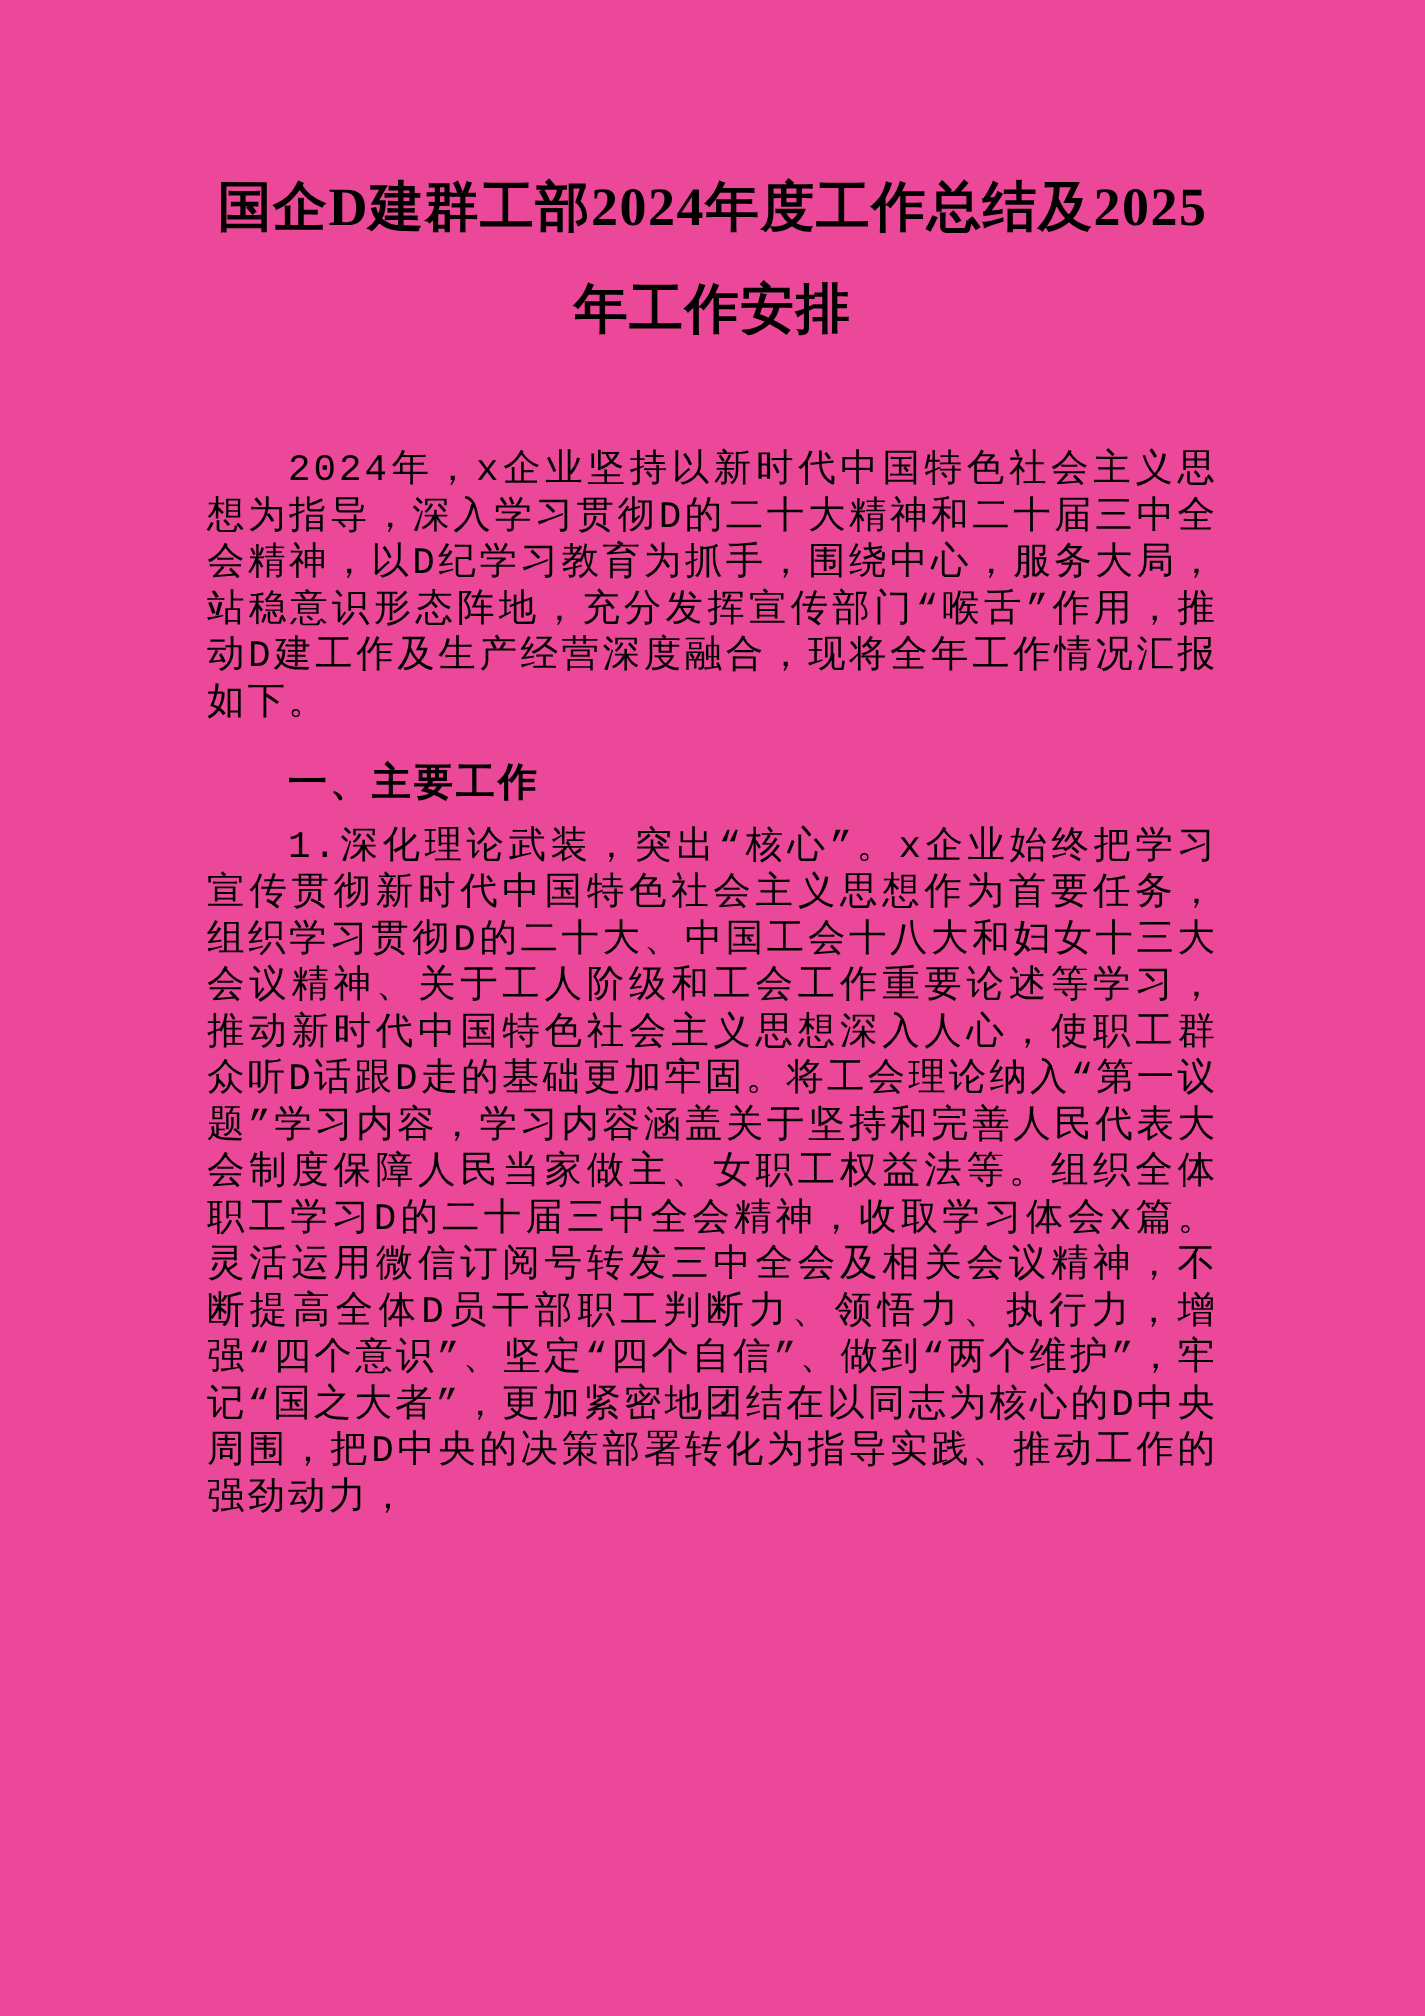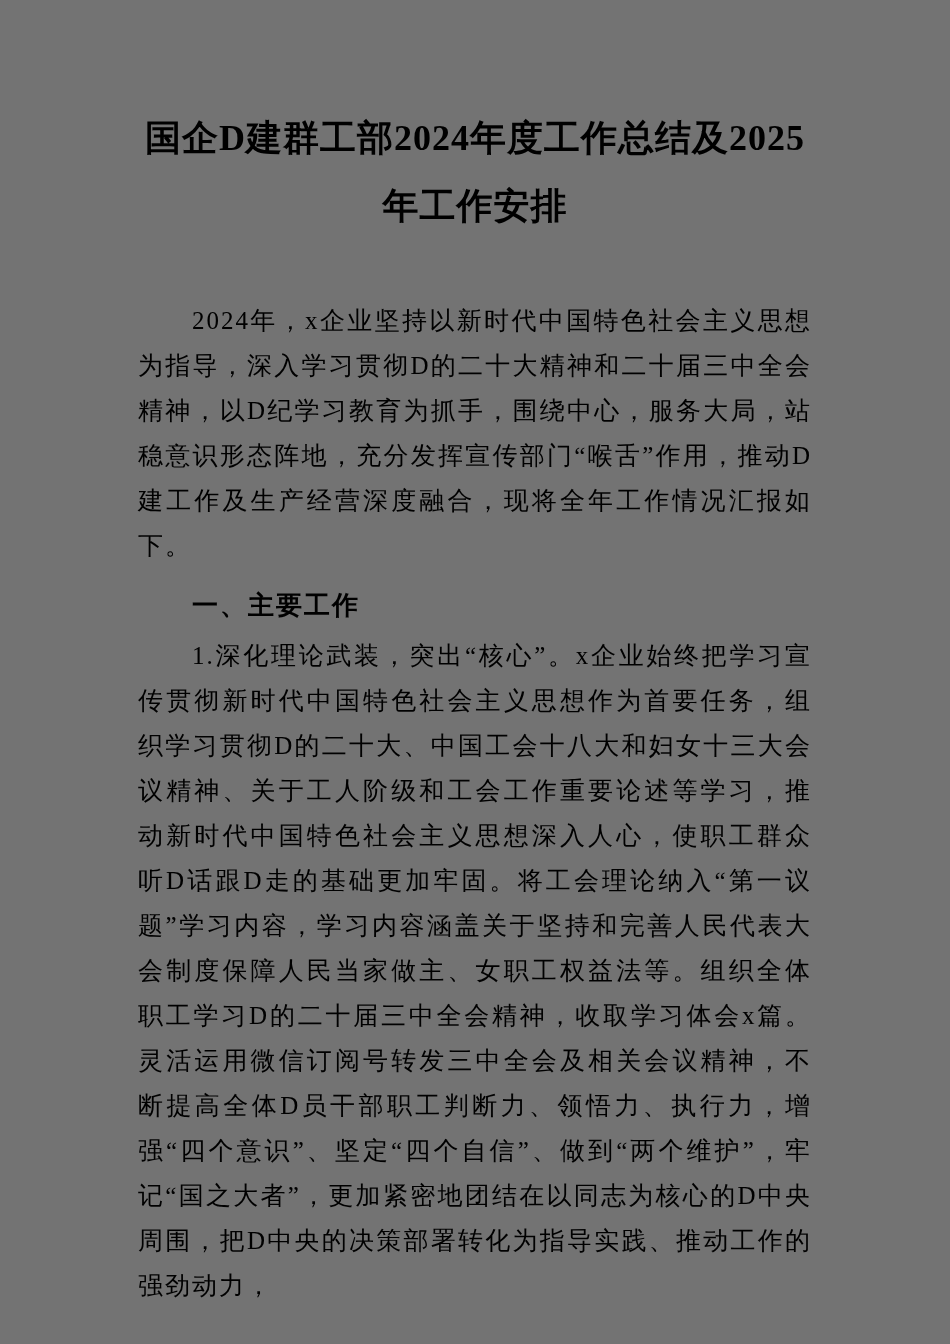--- a/index.html
+++ b/index.html
@@ -5,21 +5,21 @@
   html, body {
     margin: 0;
     padding: 0;
     background: #ffffff;
   }
   .page {
     position: relative;
     width: 950px;
     height: 1344px;
     margin: 0 auto;
-    background: #737373;
+    background: #ec4899;
     color: #000000;
     overflow: hidden;
     box-sizing: border-box;
     padding: 104px 138px 0 138px;
     font-family: "Liberation Serif", "DejaVu Serif", serif;
   }
   .doc-title {
     margin: 0 0 58px 0;
     font-size: 36px;
     font-weight: bold;
@@ -29,26 +29,26 @@
     font-family: "Liberation Serif", "DejaVu Serif", serif;
     color: #000000;
   }
   .doc-body {
     width: 674px;
   }
   .body-para {
     margin: 0;
     font-size: 25px;
     letter-spacing: 2px;
-    line-height: 45px;
+    line-height: 31px;
     text-align: justify;
     text-justify: inter-ideograph;
     text-indent: 54px;
     color: #000000;
-    font-family: Liberation Serif, serif;
+    font-family: Liberation Mono, monospace;
   }
   .section-heading {
     margin: 16px 0 6px 0;
     font-size: 26px;
     font-weight: bold;
     line-height: 43px;
     text-indent: 54px;
     letter-spacing: 2px;
     color: #000000;
     font-family: "Liberation Sans", "DejaVu Sans", sans-serif;

